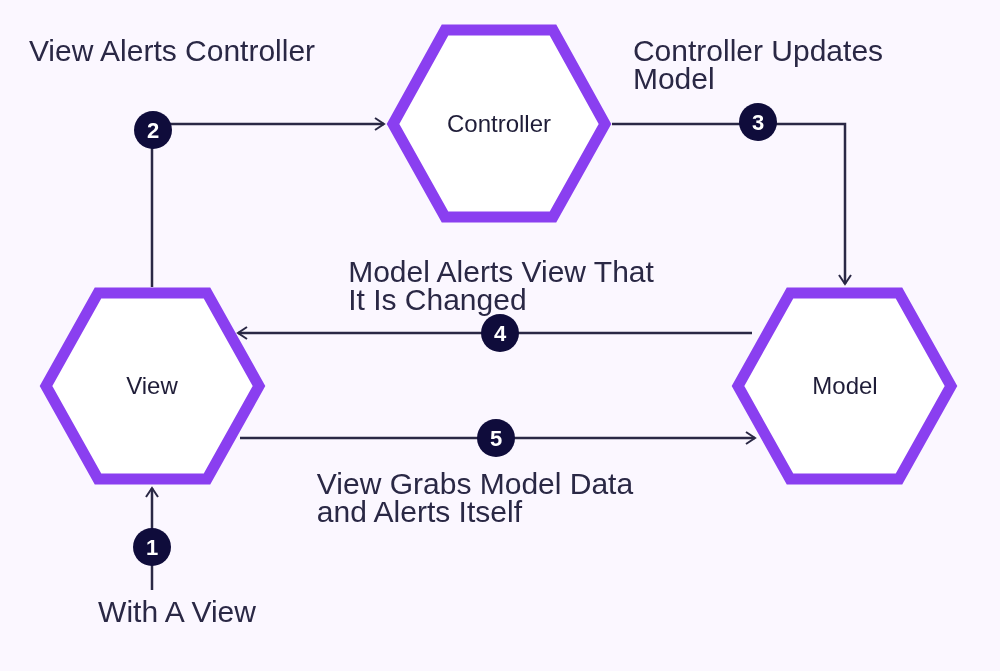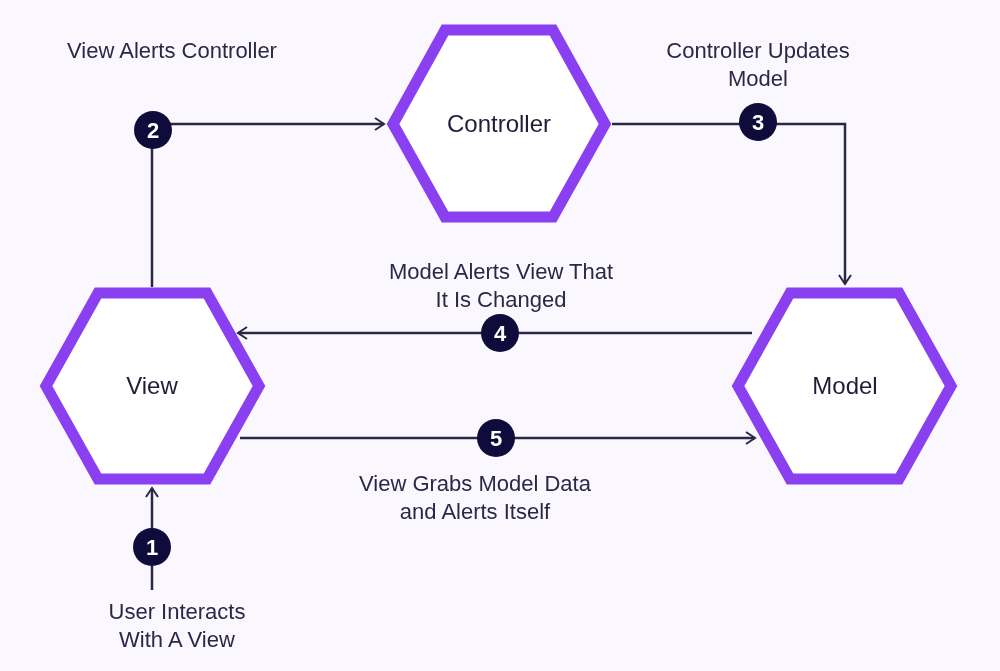--- a/index.html
+++ b/index.html
@@ -1,18 +1,18 @@
 <!DOCTYPE html>
 <html><head>
 <meta charset="utf-8">
 <style>
   html,body{margin:0;padding:0;}
   body{width:1000px;height:671px;background:#fbf7ff;overflow:hidden;position:relative;font-family:"Liberation Sans","DejaVu Sans",sans-serif;}
   svg{position:absolute;left:0;top:0;}
-  .lbl{position:absolute;color:#2a2845;font-size:22px;line-height:28px;text-align:center;white-space:nowrap;transform:translateX(-50%);}
+  .lbl{position:absolute;color:#2a2845;font-size:30px;line-height:28px;white-space:nowrap;transform:translateX(-50%);}
   .node-text{font-size:24px;fill:#1f1d38;font-family:"Liberation Sans","DejaVu Sans",sans-serif;}
   .num{font-size:22px;font-weight:bold;fill:#ffffff;font-family:"Liberation Sans","DejaVu Sans",sans-serif;}
 </style>
 </head>
 <body>
 
 <svg width="1000" height="671" viewBox="0 0 1000 671">
   <defs>
     <marker id="arr" markerWidth="14" markerHeight="14" refX="11" refY="7" orient="auto" markerUnits="userSpaceOnUse">
       <path d="M2,1 L11,7 L2,13" fill="none" stroke="#2a2845" stroke-width="2"></path>
@@ -54,21 +54,20 @@
     <circle cx="500" cy="333" r="19" fill="#0f0c3b"></circle>
     <text class="num" x="500" y="341" text-anchor="middle">4</text>
   </g>
   <g>
     <circle cx="496" cy="438" r="19" fill="#0f0c3b"></circle>
     <text class="num" x="496" y="446" text-anchor="middle">5</text>
   </g>
 </svg>
 
 <div class="lbl" style="left:177px;top:598px;">
-  <div>User Interacts</div>
   <div>With A View</div>
 </div>
 <div class="lbl" style="left:172px;top:37px;">
   <div>View Alerts Controller</div>
 </div>
 <div class="lbl" style="left:758px;top:37px;">
   <div>Controller Updates</div>
   <div>Model</div>
 </div>
 <div class="lbl" style="left:501px;top:250px;margin-top:8px;">

